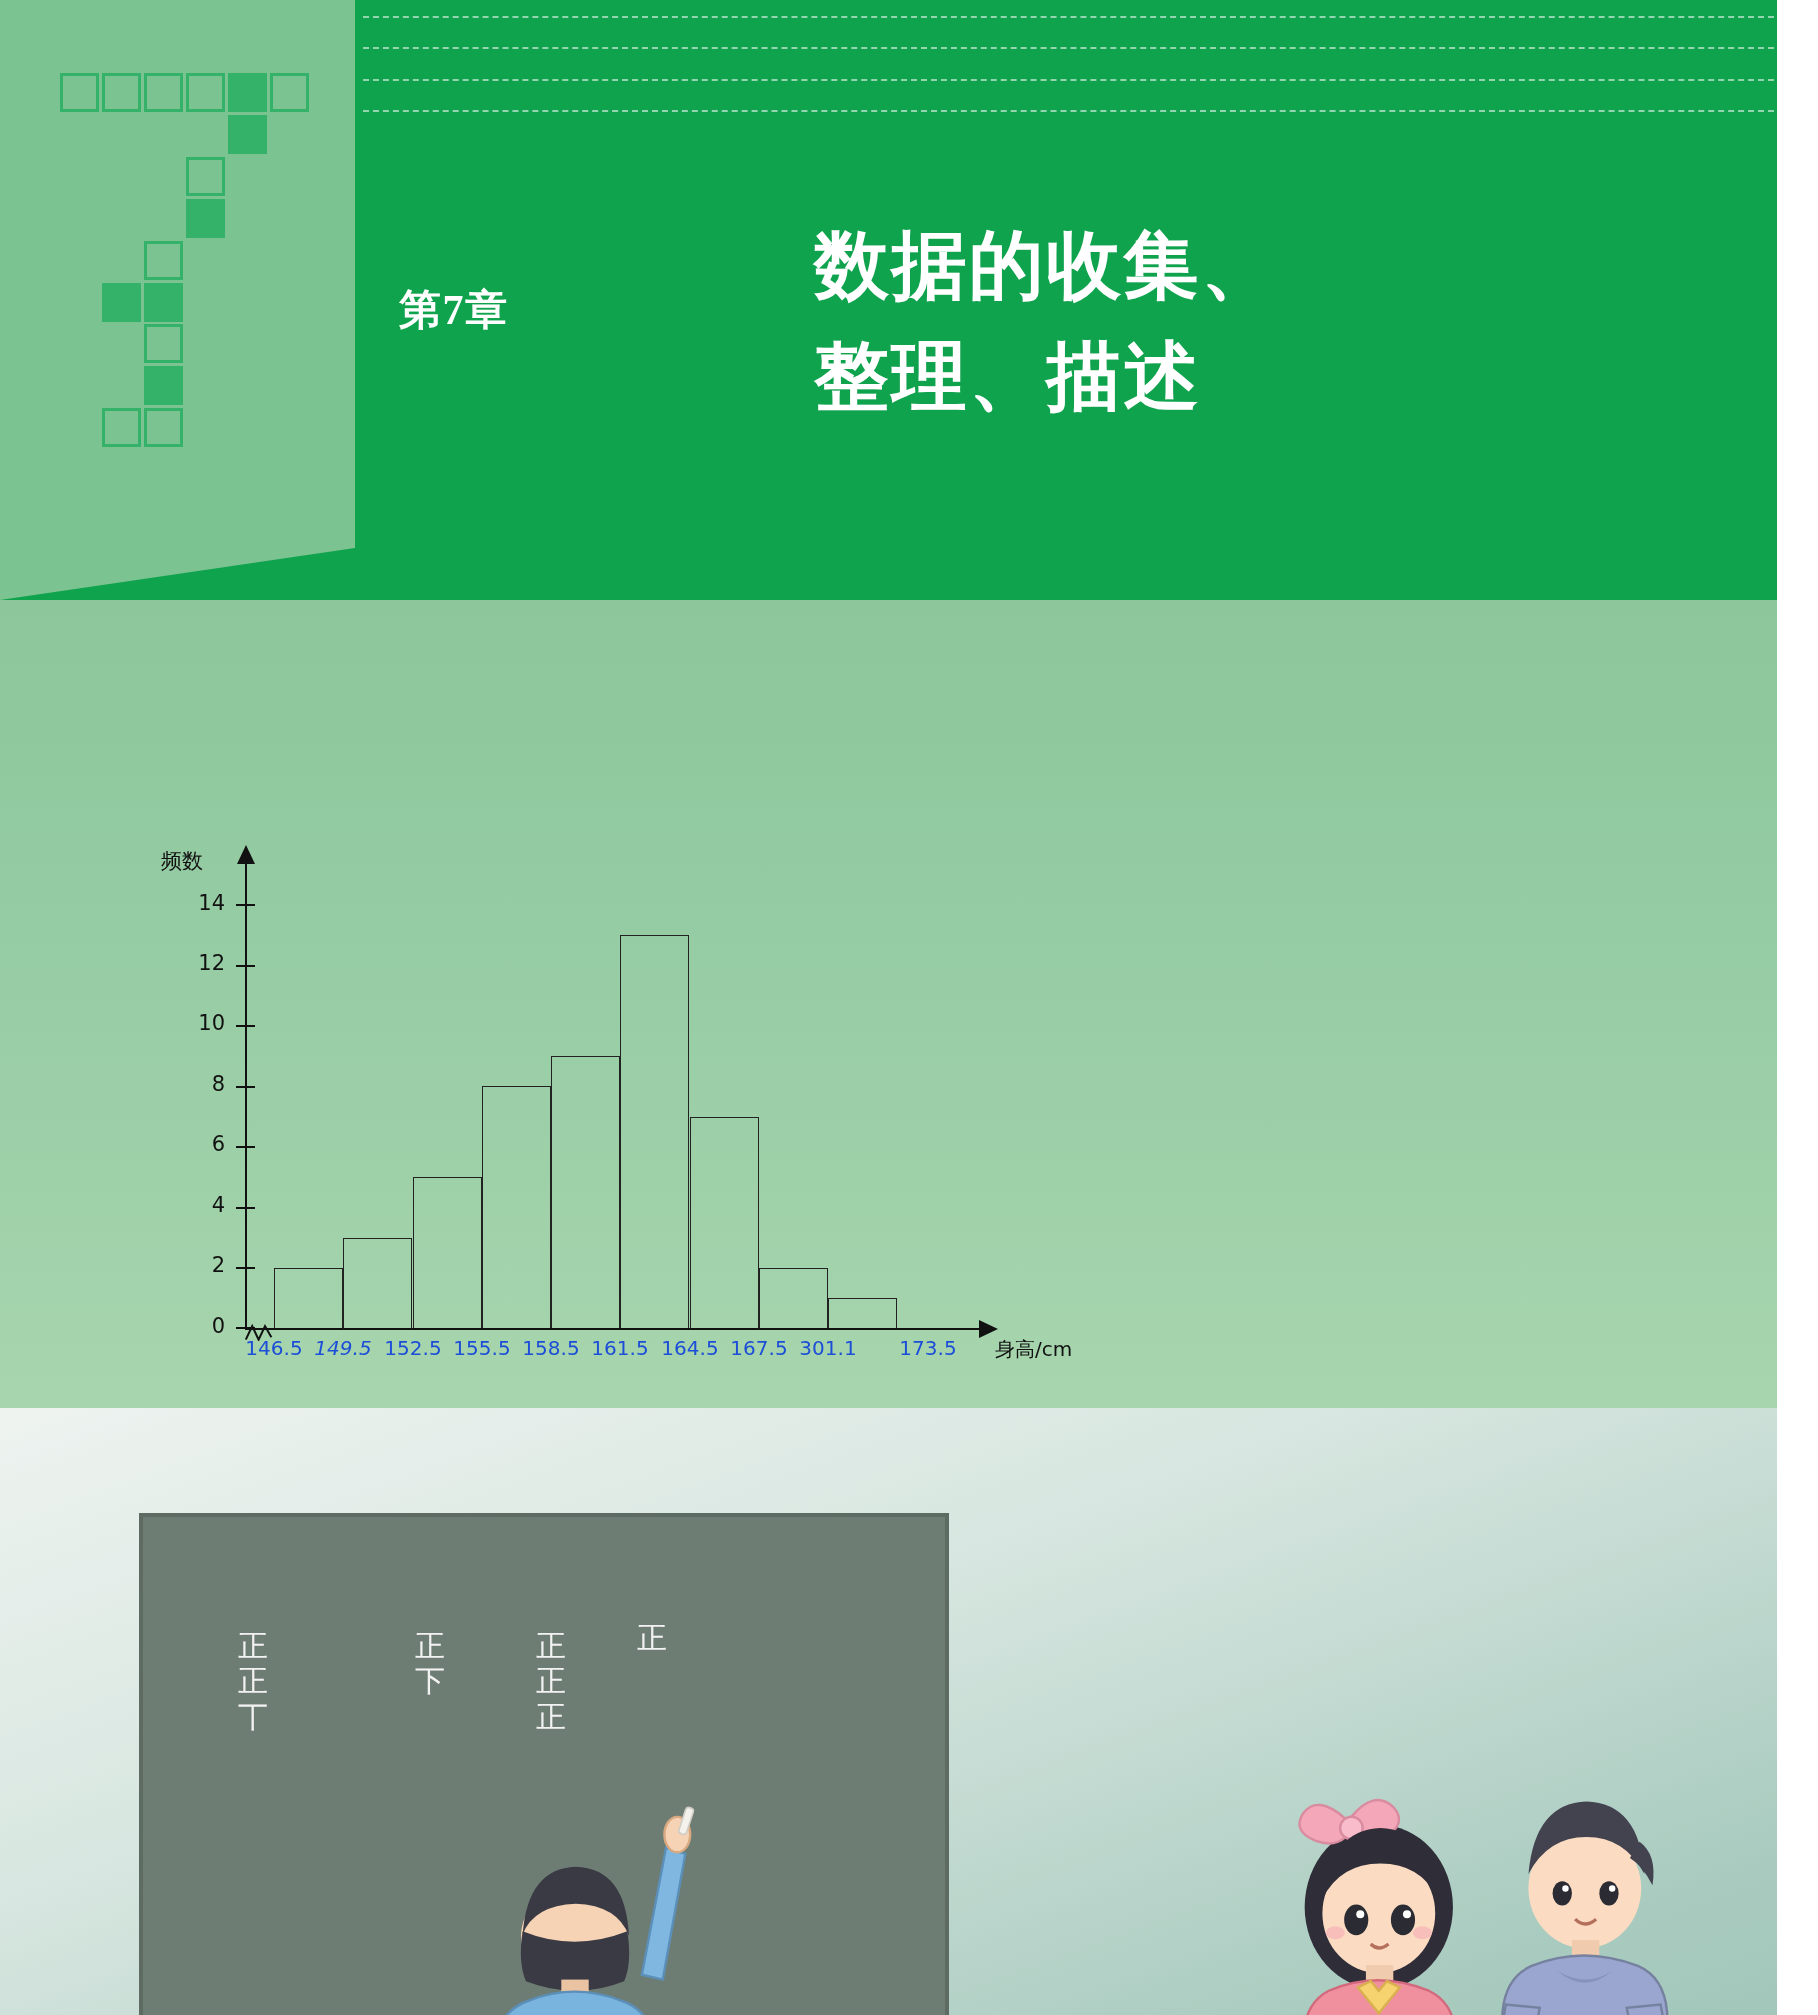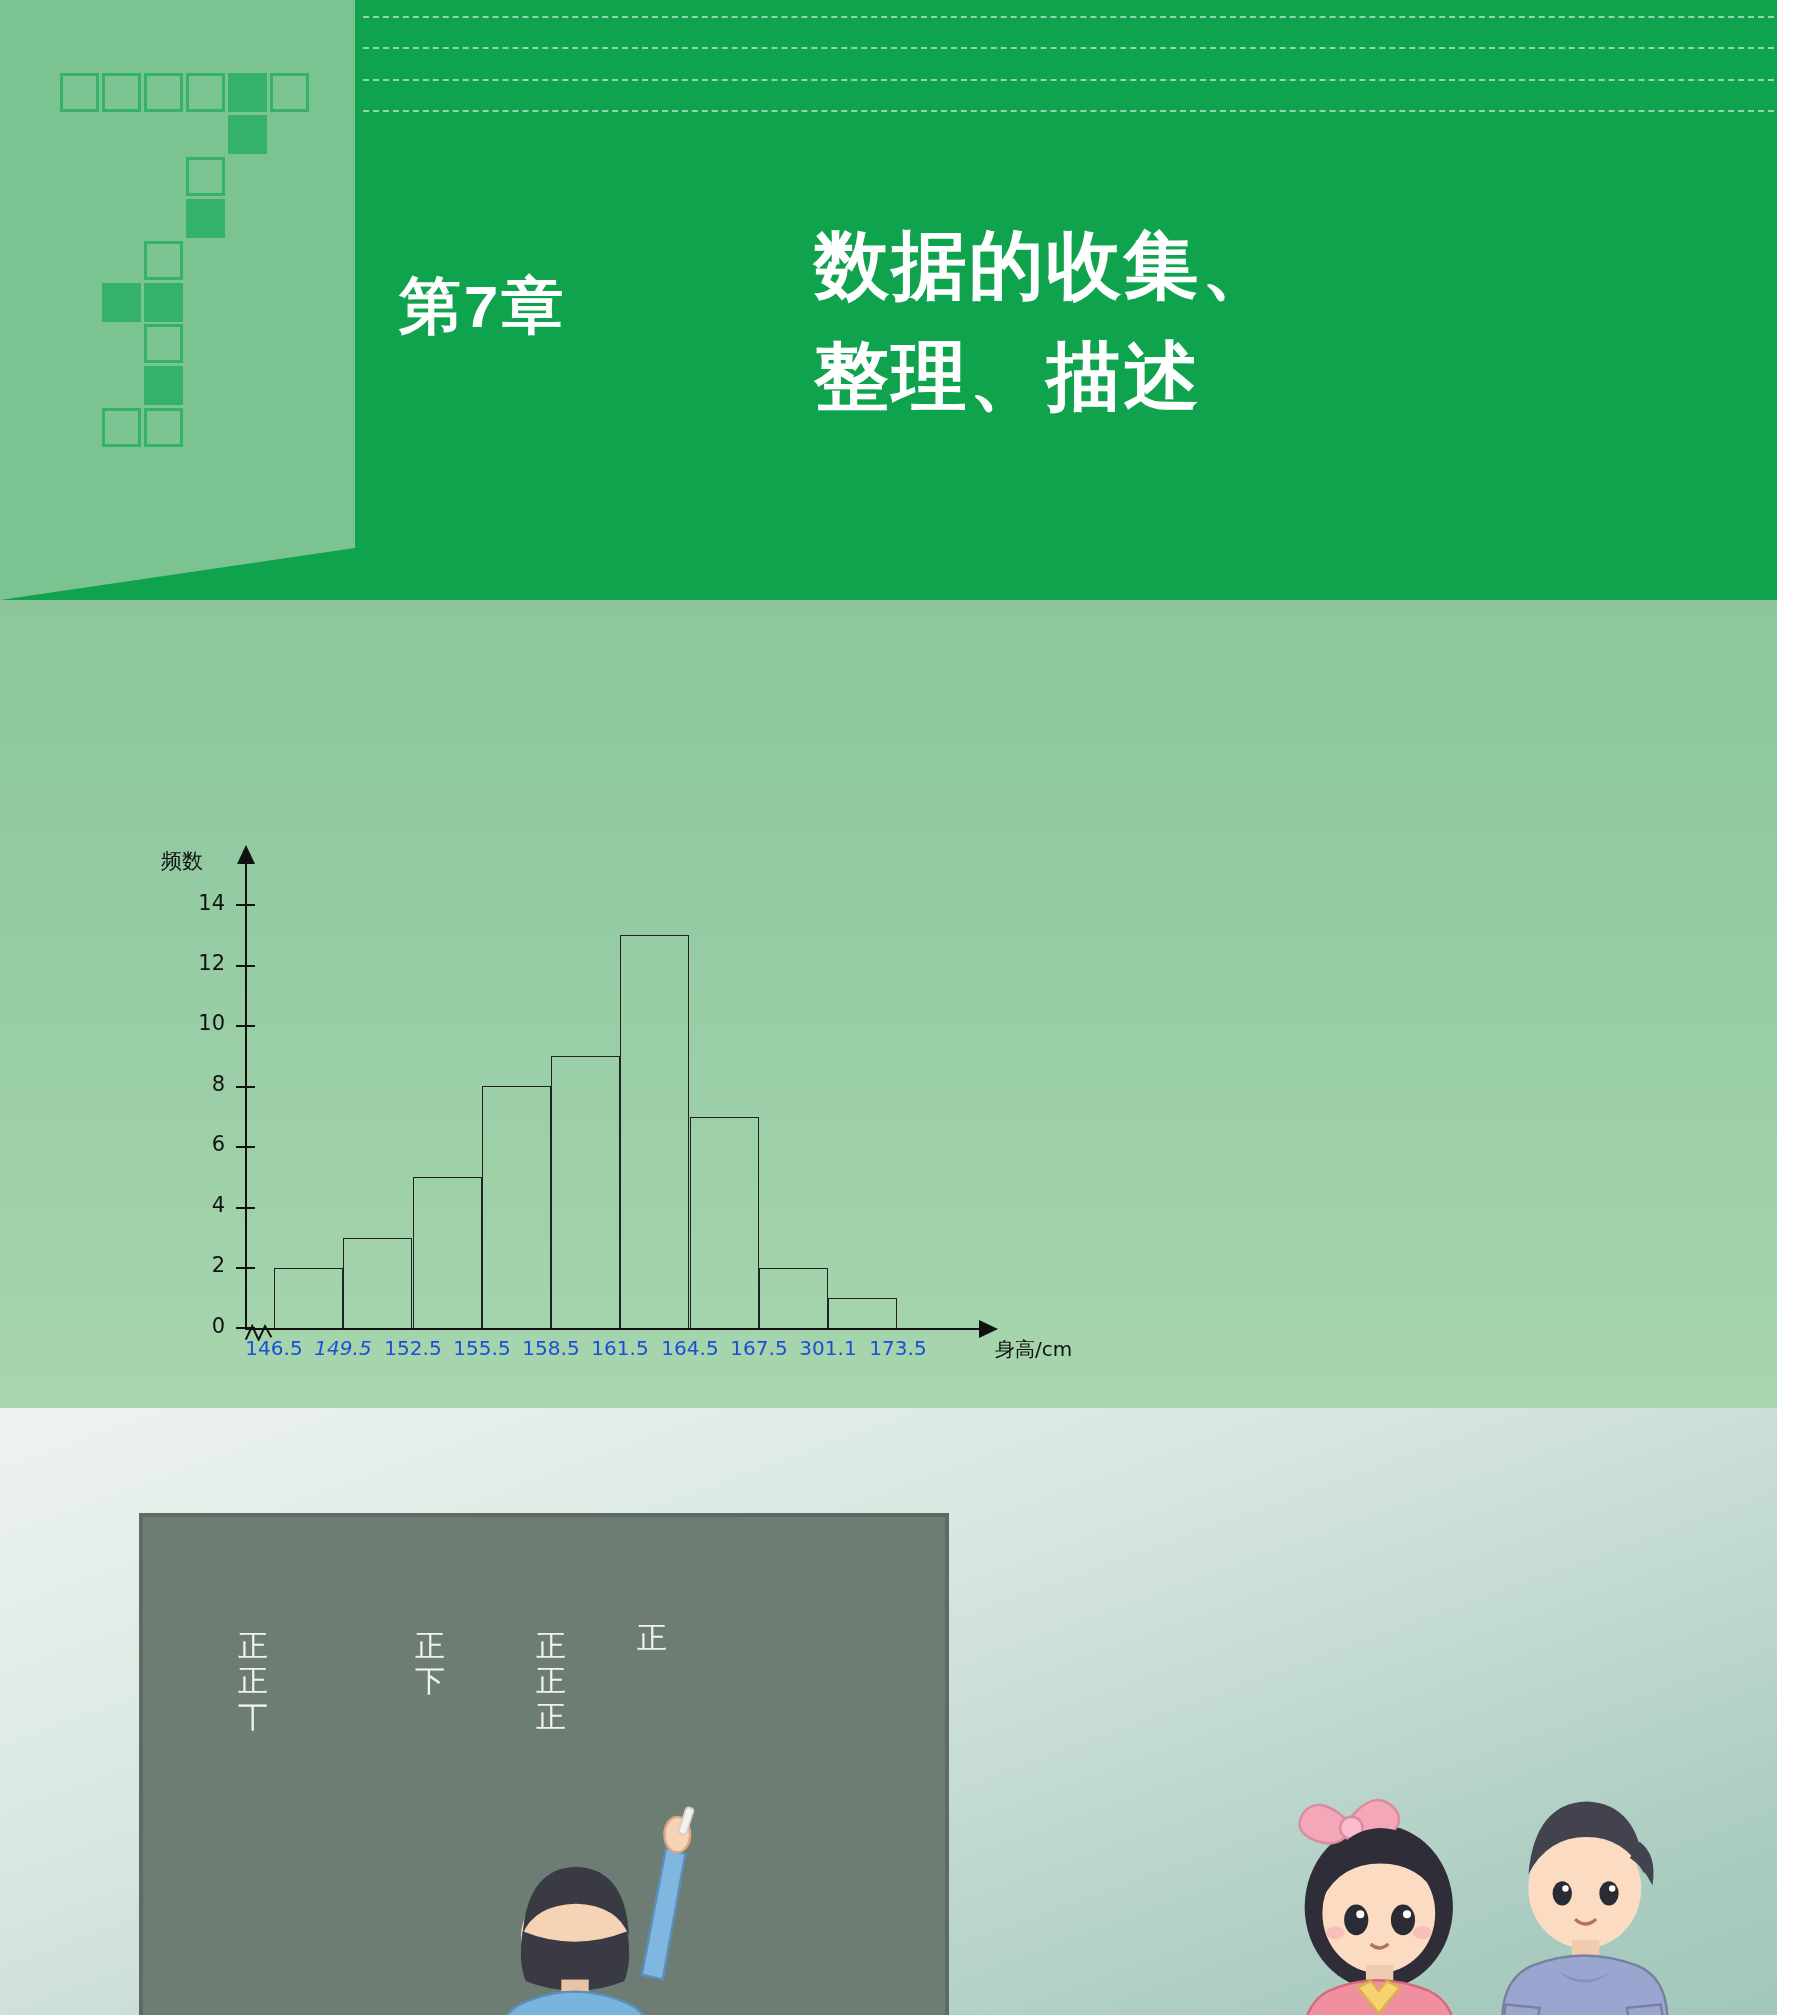--- a/index.html
+++ b/index.html
@@ -79,27 +79,27 @@
     background: transparent;
   }
   .sq-fill {
     background: #35b26a;
   }
 
   
   .chapter-no {
     position: absolute;
     left: 399px;
-    top: 264px;
+    top: 282px;
     color: #ffffff;
-    font-size: 62px;
+    font-size: 42px;
     font-weight: bold;
     letter-spacing: 1.6px;
     white-space: nowrap;
-    font-family: Liberation Mono, monospace;
+    font-family: Liberation Serif, serif;
   }
   .chapter-title {
     position: absolute;
     left: 814px;
     top: 210px;
     color: #ffffff;
     font-size: 75px;
     font-weight: bold;
     line-height: 1.48;
     letter-spacing: 2.4px;
@@ -366,21 +366,21 @@
 
     <div class="xtick-label" style="left:121px;">146.5</div>
     <div class="xtick-label" style="left:190px;font-style:italic;">149.5</div>
     <div class="xtick-label" style="left:260px;">152.5</div>
     <div class="xtick-label" style="left:329px;">155.5</div>
     <div class="xtick-label" style="left:398px;">158.5</div>
     <div class="xtick-label" style="left:467px;">161.5</div>
     <div class="xtick-label" style="left:537px;">164.5</div>
     <div class="xtick-label" style="left:606px;">167.5</div>
     <div class="xtick-label" style="left:675px;">301.1</div>
-    <div class="xtick-label" style="left:745px;">173.5</div>
+    <div class="xtick-label" style="left:775px;">173.5</div>
   </div>
 
   <div class="bottom-panel"></div>
 
   <div class="board-frame"></div>
 
 
   <div class="board-text tally" style="left:238px; top:1628px; white-space:pre-line;">正
 正
 丅</div>

